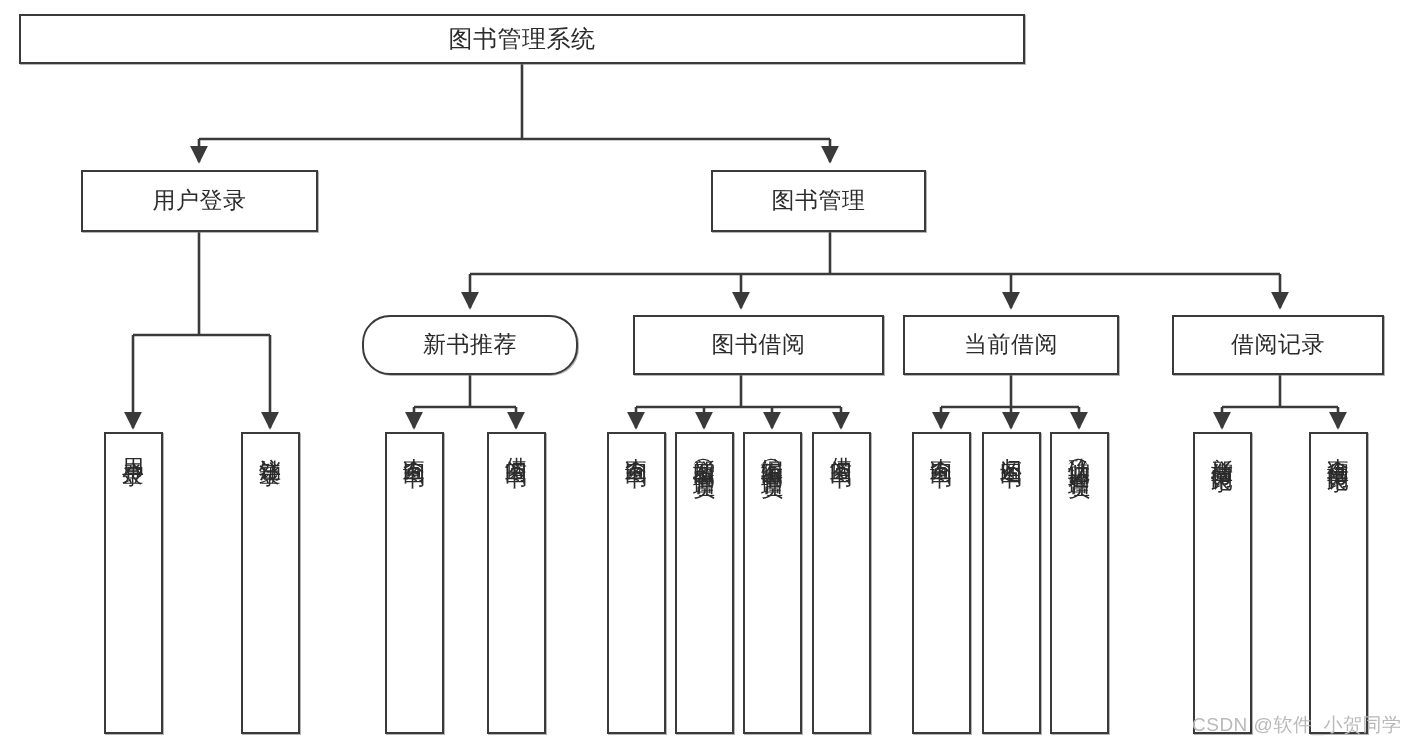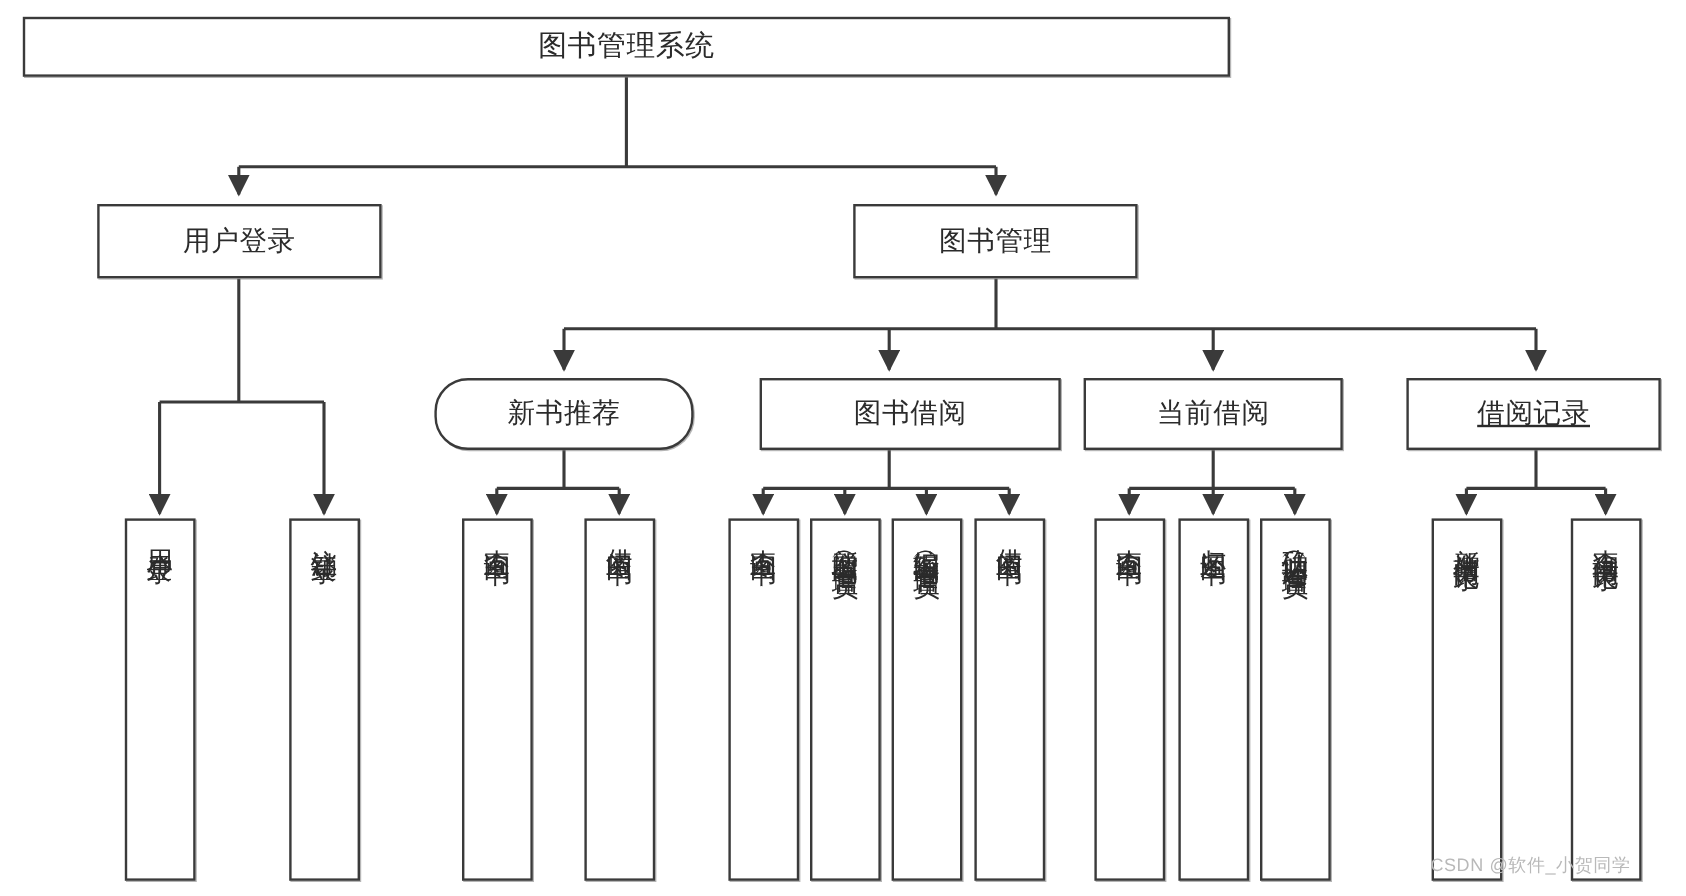--- a/index.html
+++ b/index.html
@@ -60,21 +60,21 @@
     writing-mode: vertical-rl;
     text-orientation: upright;
     font-size: 22px;
     line-height: 1.05;
     letter-spacing: 3px;
     white-space: nowrap;
     max-height: 100%;
   }
   .watermark {
     position: absolute;
-    font-size: 15px;
+    font-size: 19px;
     color: #b9b9b9;
     white-space: nowrap;
     letter-spacing: 0.5px;
   }
 </style>
 </head>
 <body>
 
 <div id="canvas">
 
@@ -128,34 +128,34 @@
     </g>
   </svg>
 
   <div class="node horiz" id="node-root" style="left:19px; top:14px; width:1006px; height:50px;">
     <span class="lbl">图书管理系统</span>
   </div>
 
   <div class="node horiz" style="left:81px; top:170px; width:237px; height:62px;">
     <span class="lbl">用户登录</span>
   </div>
-  <div class="node horiz" style="left:711px; top:170px; width:237px; height:62px;">
+  <div class="node horiz" style="left:711px; top:170px; width:215px; height:62px;">
     <span class="lbl">图书管理</span>
   </div>
 
   <div class="node horiz" style="left:362px; top:315px; width:216px; height:60px;border-radius:28px;">
     <span class="lbl">新书推荐</span>
   </div>
   <div class="node horiz" style="left:633px; top:315px; width:251px; height:60px;">
     <span class="lbl">图书借阅</span>
   </div>
   <div class="node horiz" style="left:903px; top:315px; width:216px; height:60px;">
     <span class="lbl">当前借阅</span>
   </div>
-  <div class="node horiz" style="left:1172px; top:315px; width:212px; height:60px;text-decoration:underline;">
+  <div class="node horiz" style="left:1172px; top:315px; width:212px; height:60px;">
     <span class="lbl">借阅记录</span>
   </div>
 
   <div class="node vert" style="left:104px; top:432px; width:59px; height:302px;">
     <span class="lbl">用户登录</span>
   </div>
   <div class="node vert" style="left:241px; top:432px; width:59px; height:302px;">
     <span class="lbl">注销登录</span>
   </div>
 

